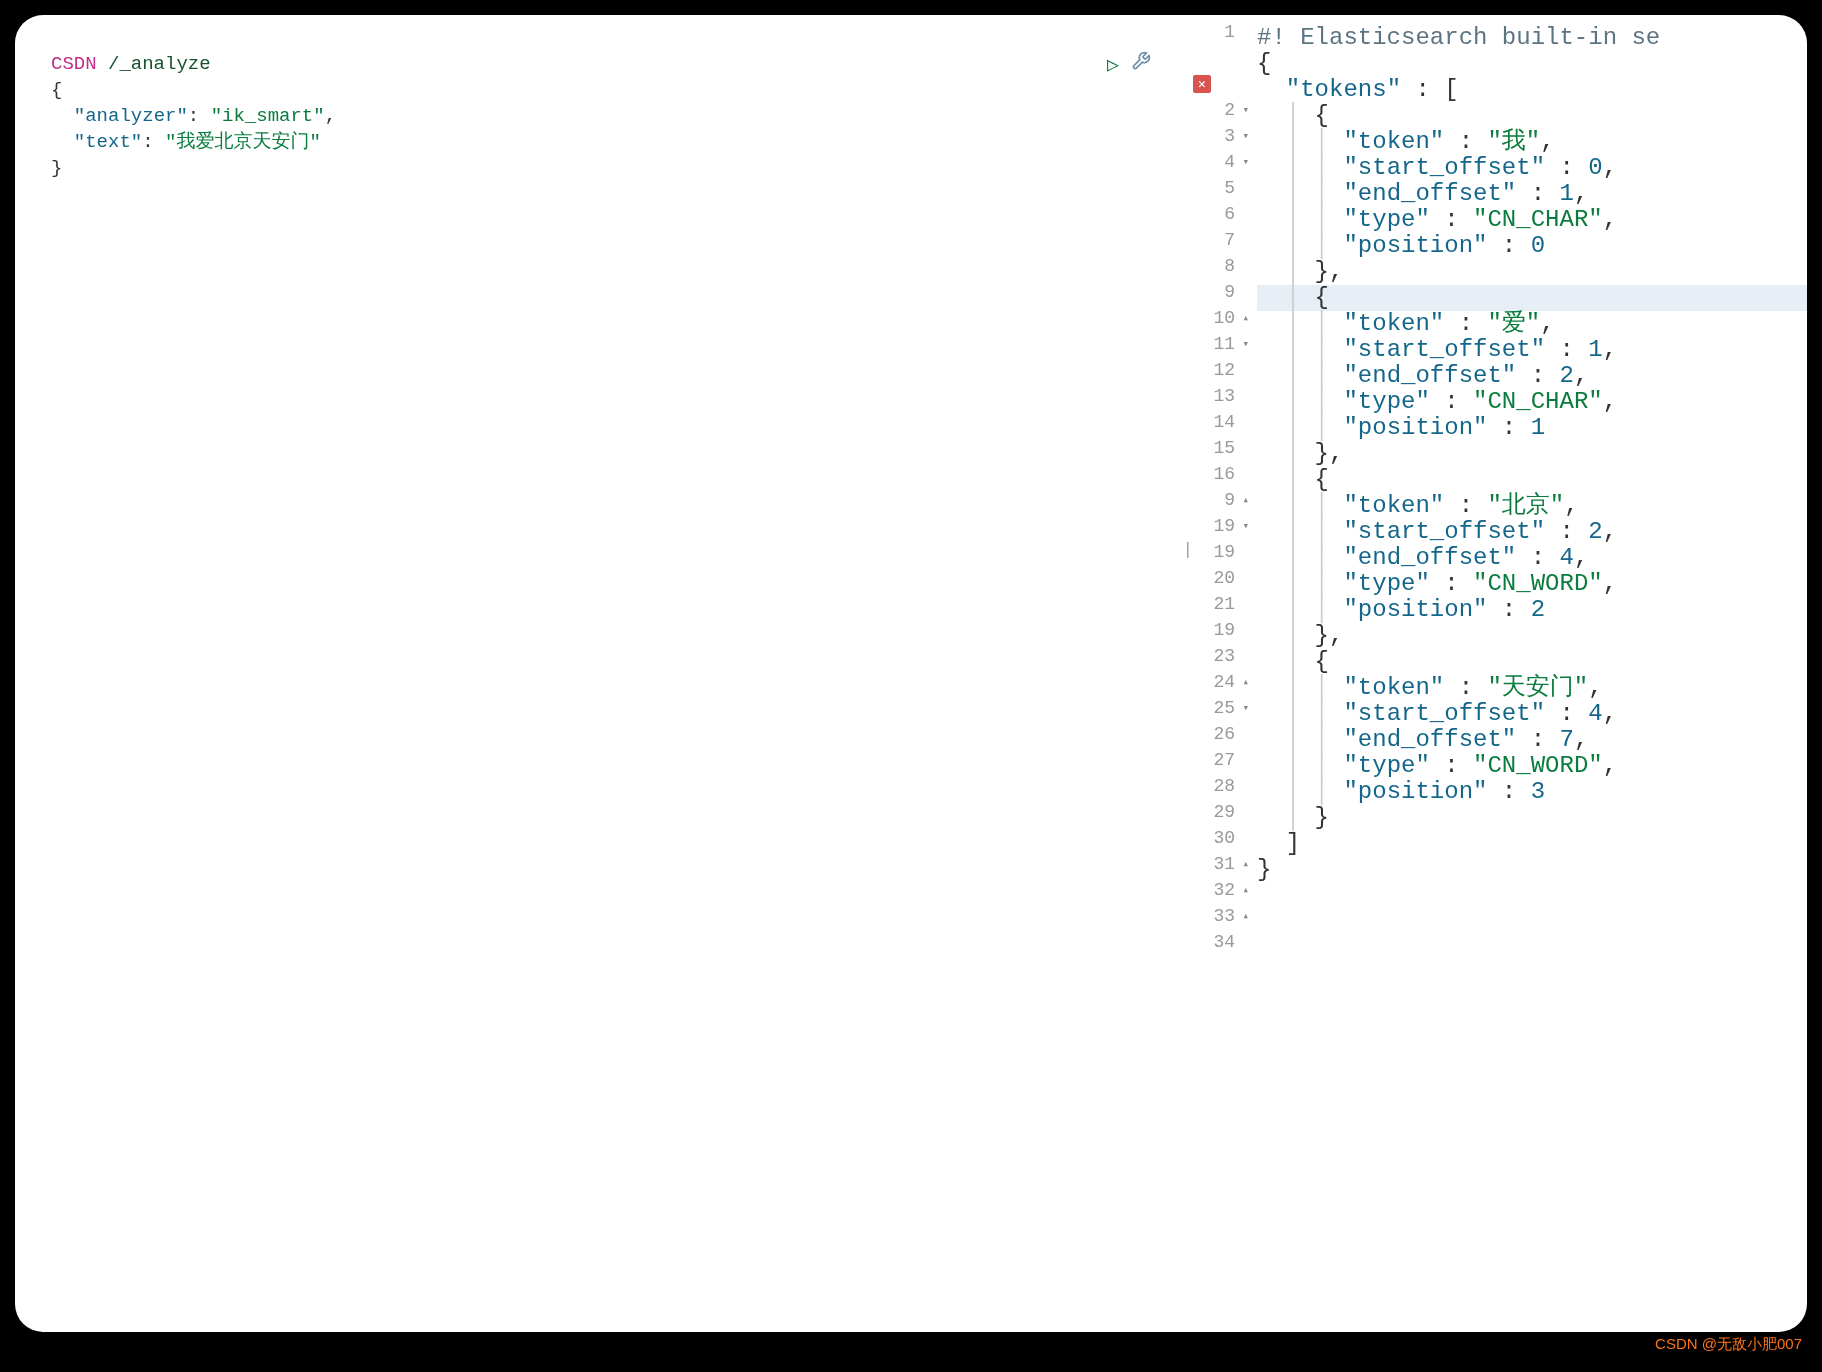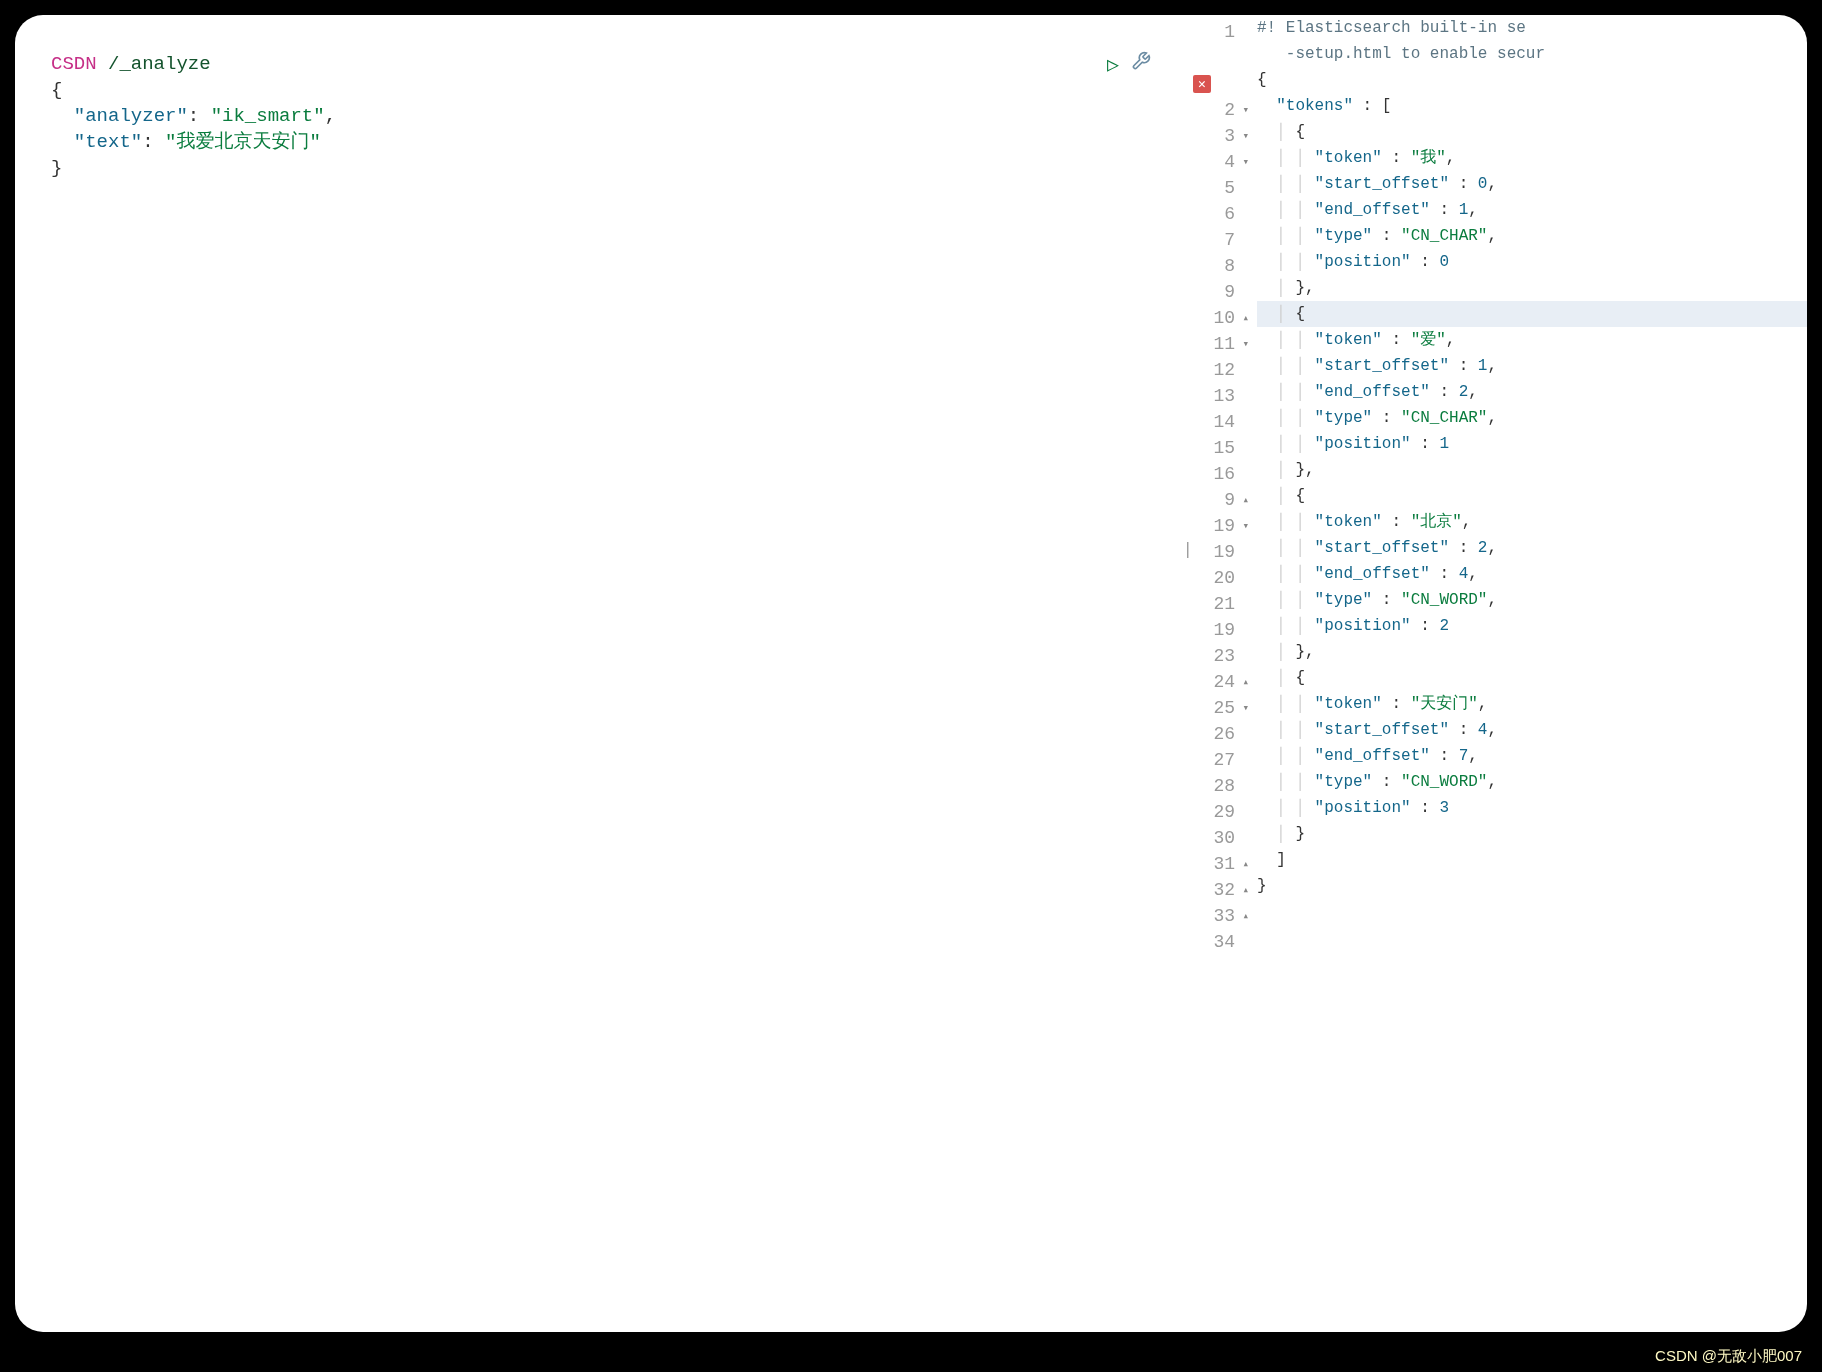--- a/index.html
+++ b/index.html
@@ -56,23 +56,23 @@
     }
     .fold-icon {
       font-size: 11px;
       color: #888;
       margin-left: 2px;
       width: 10px;
       display: inline-block;
     }
     .code-col {
       flex: 1;
-      font-size: 16px;
+      font-size: 24px;
       line-height: 26px;
-      padding-top: 0;
+      padding-top: 10px;
       overflow: hidden;
     }
     .code-line {
       height: 26px;
       white-space: pre;
     }
     .code-line.highlighted {
       background: #e8eef5;
     }
     .error-icon-wrap {
@@ -123,23 +123,23 @@
     }
     .divider-handle {
       position: absolute;
       left: -6px;
       top: 524px;
       color: #999;
       font-size: 16px;
     }
     .watermark {
       position: absolute;
-      bottom: 6px;
+      bottom: 18px;
       right: 20px;
-      color: #fef9c3;
+      color: #f97316;
       font-size: 15px;
       font-family: sans-serif;
     }
     .left-code {
       font-size: 19px;
       line-height: 27px;
     }
   </style>
 </head>
 <body>
@@ -308,21 +308,20 @@
           <span>33</span>
           <span class="fold-icon">▴</span>
         </div>
         <div class="gutter-line">
           <span>34</span>
           <span class="fold-icon"></span>
         </div>
       </div>
     <div class="code-col" id="right-code">
         <div class="code-line"><span class="comment">#! Elasticsearch built-in se</span></div>
-        <div class="code-line"><span class="comment">   -setup.html to enable secur</span></div>
         <div class="code-line"><span class="punct">{</span></div>
         <div class="code-line"><span class="punct">  </span><span class="key">"tokens"</span><span class="punct"> : [</span></div>
         <div class="code-line"><span class="guide">  │ </span><span class="punct">{</span></div>
         <div class="code-line"><span class="guide">  │ │ </span><span class="key">"token"</span><span class="punct"> : </span><span class="string">"我"</span><span class="punct">,</span></div>
         <div class="code-line"><span class="guide">  │ │ </span><span class="key">"start_offset"</span><span class="punct"> : </span><span class="number">0</span><span class="punct">,</span></div>
         <div class="code-line"><span class="guide">  │ │ </span><span class="key">"end_offset"</span><span class="punct"> : </span><span class="number">1</span><span class="punct">,</span></div>
         <div class="code-line"><span class="guide">  │ │ </span><span class="key">"type"</span><span class="punct"> : </span><span class="string">"CN_CHAR"</span><span class="punct">,</span></div>
         <div class="code-line"><span class="guide">  │ │ </span><span class="key">"position"</span><span class="punct"> : </span><span class="number">0</span></div>
         <div class="code-line"><span class="guide">  │ </span><span class="punct">},</span></div>
         <div class="code-line highlighted"><span class="guide">  │ </span><span class="punct">{</span></div>

